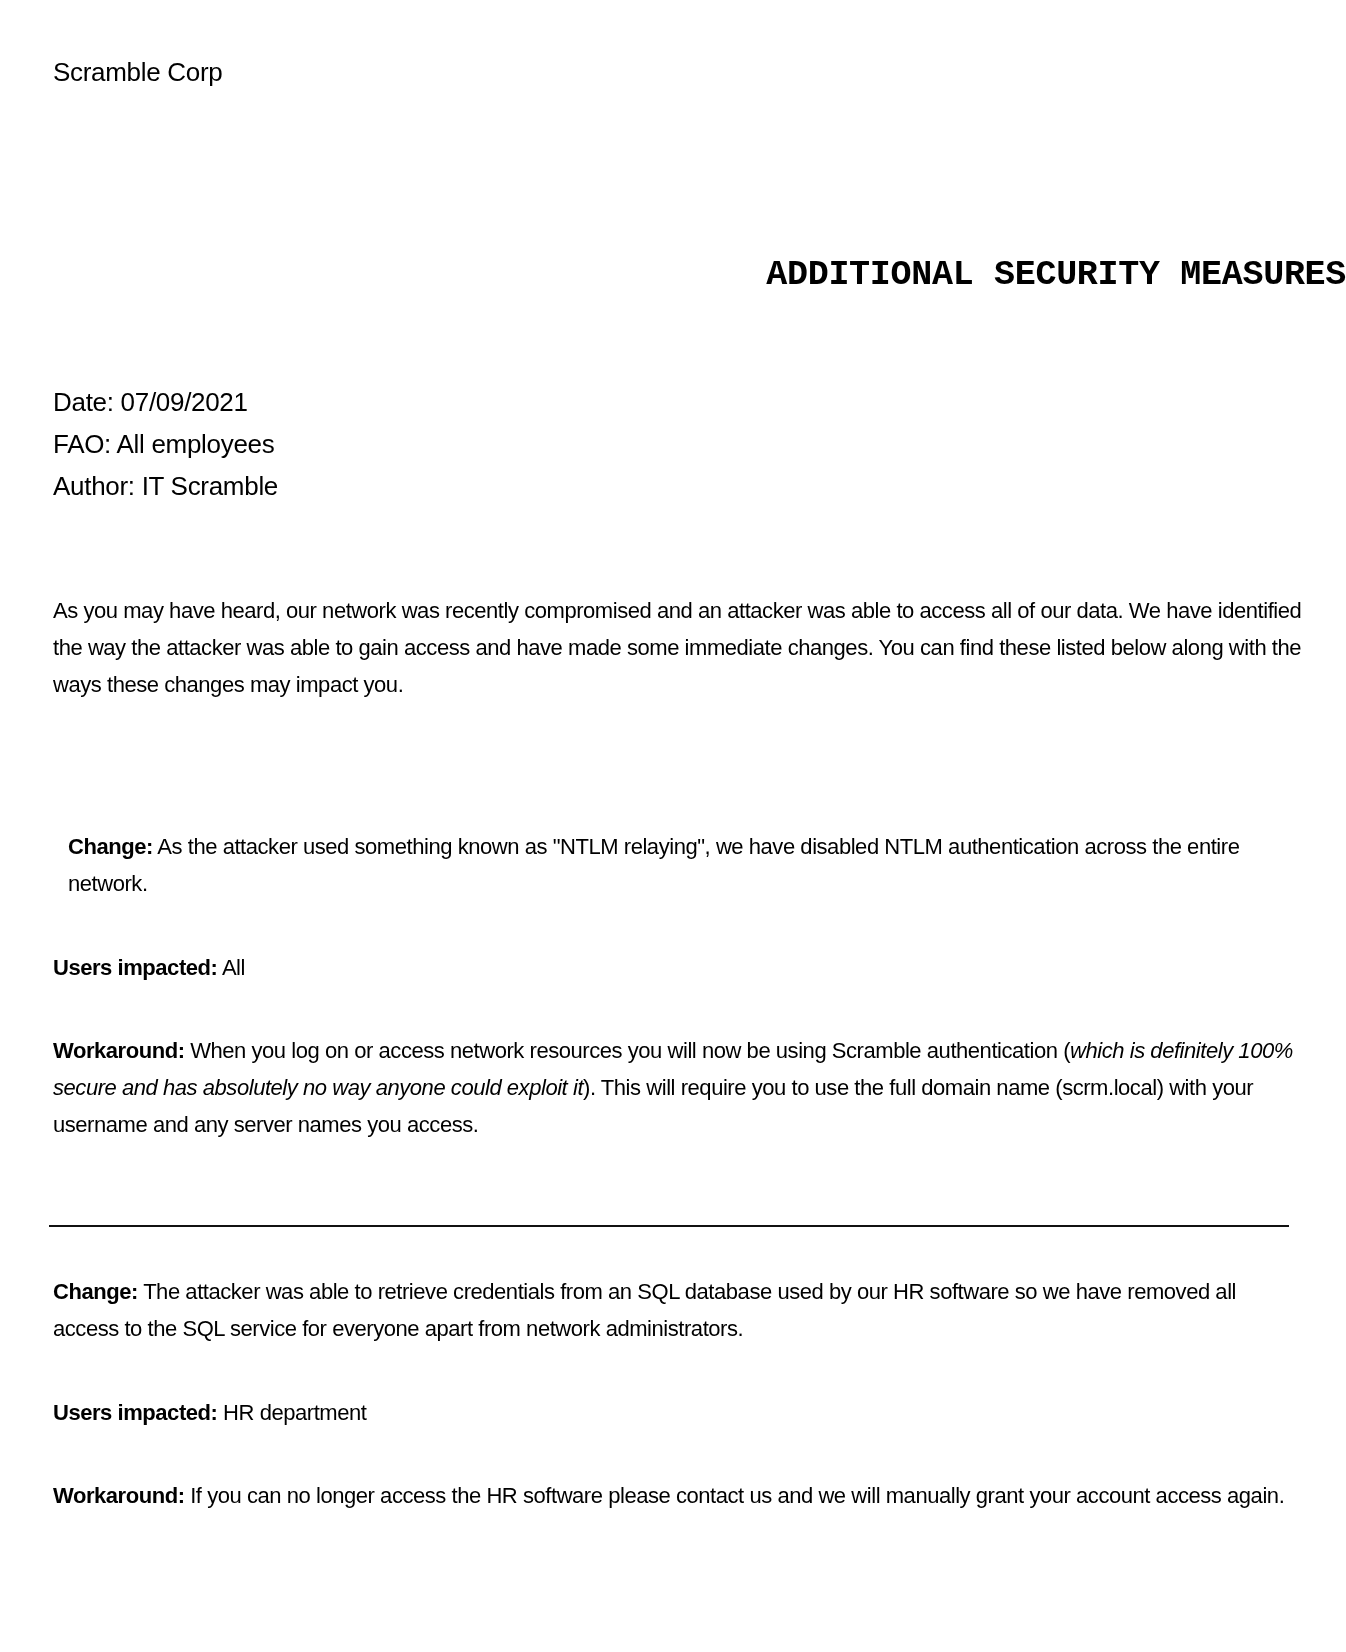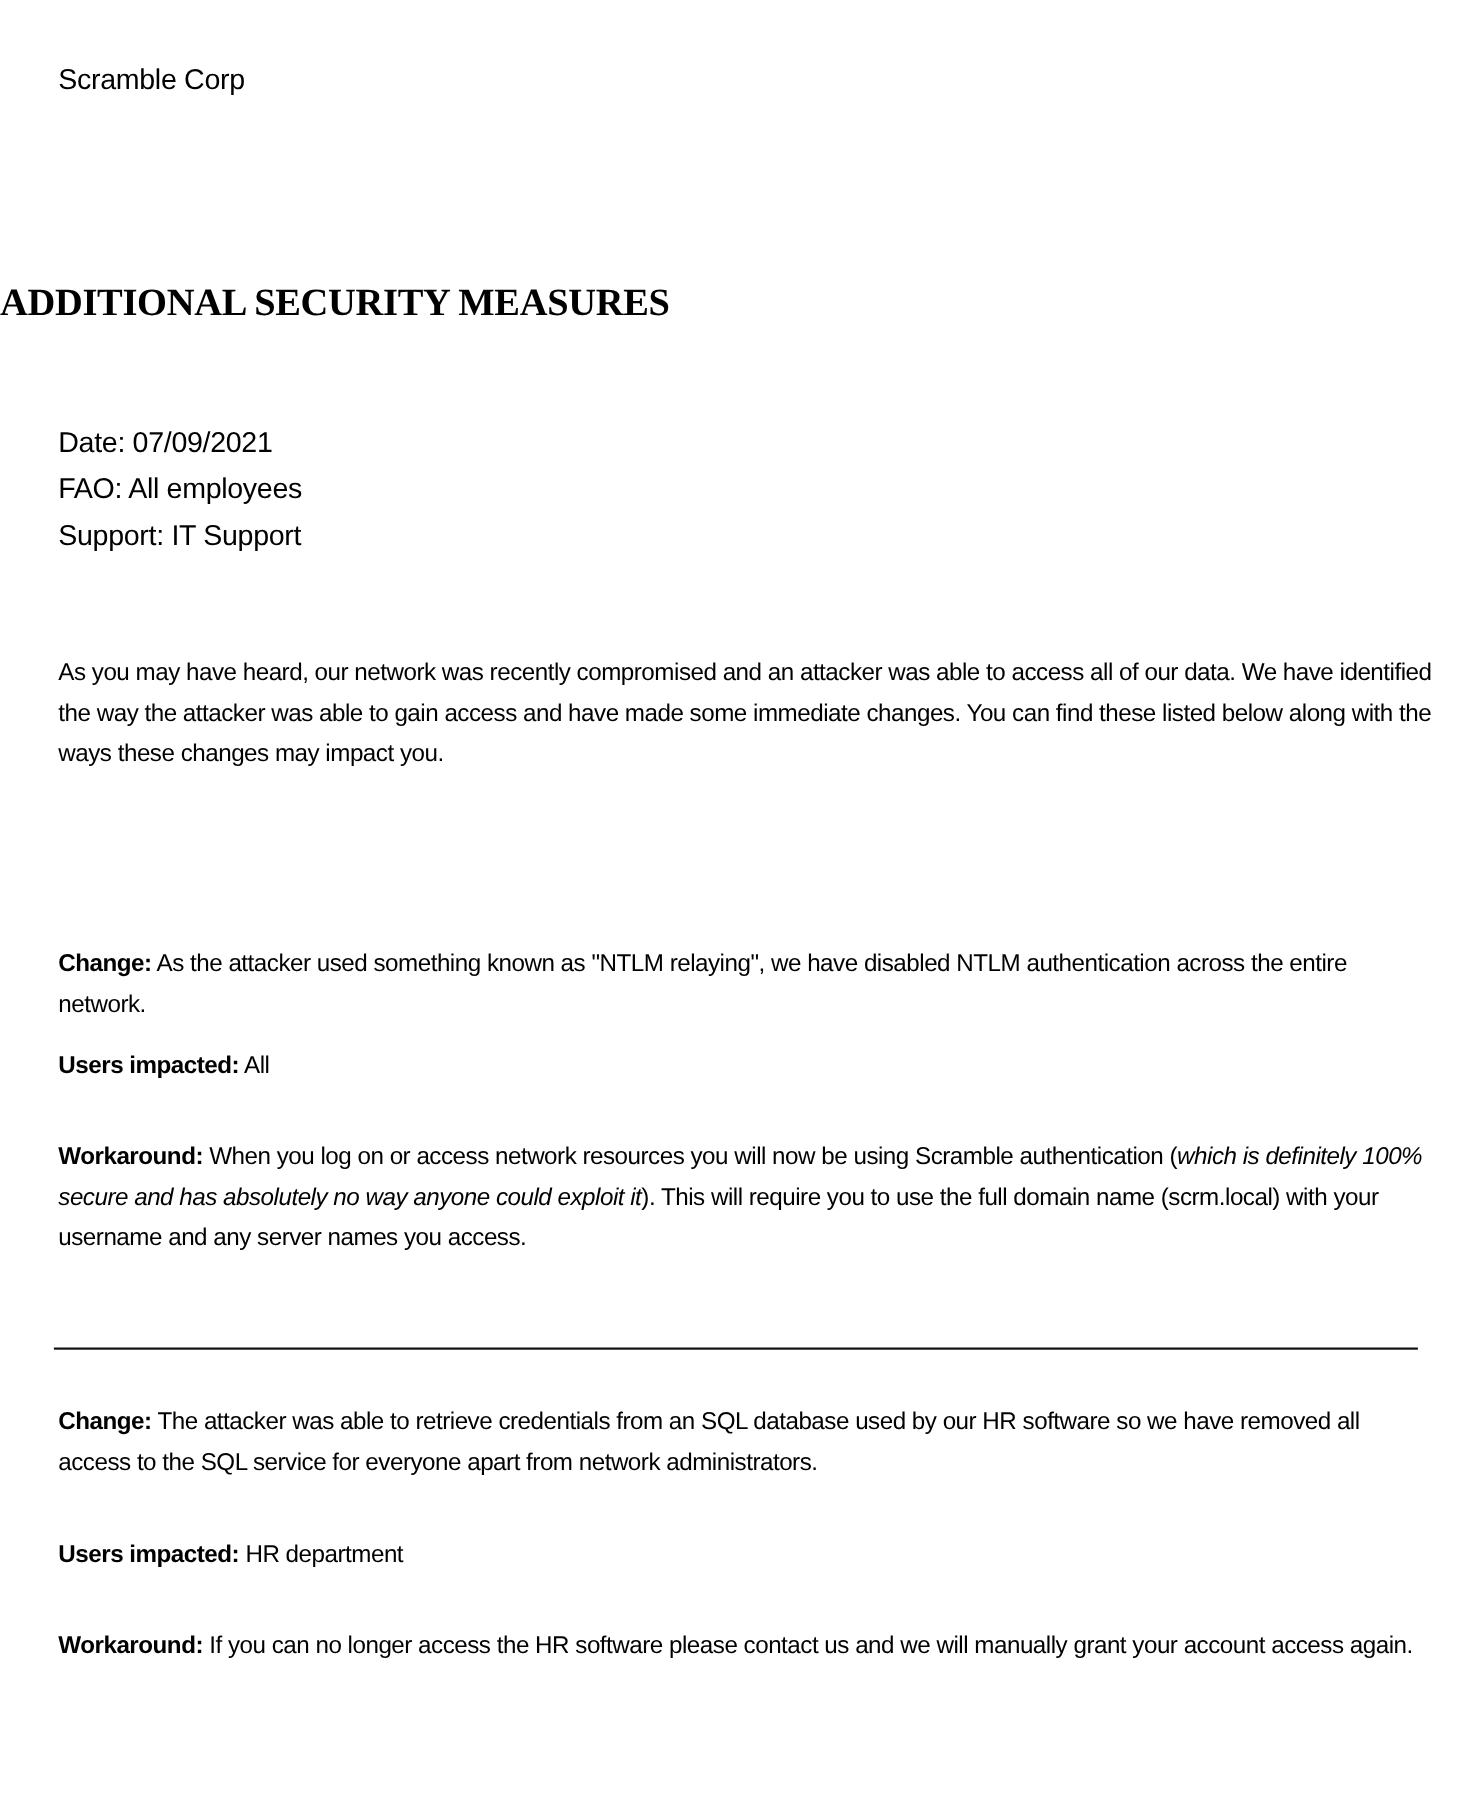--- a/index.html
+++ b/index.html
@@ -1,44 +1,44 @@
 <!DOCTYPE html>
 <html><head>
   <meta charset="utf-8">
   <style>
     html, body { margin: 0; padding: 0; background: #ffffff; }
     body { width: 1346px; height: 1652px; position: relative; overflow: hidden; color: #000; }
     .page { position: absolute; left: 0; top: 0; width: 1110px; height: 1652px; background: #fff; }
     .t { position: absolute; left: 53px; font-family: "Liberation Sans", "DejaVu Sans", sans-serif; font-size: 26px; line-height: 37px; white-space: nowrap; letter-spacing: -0.3px; }
     .company { top: 54px; }
-    .heading { position: absolute; left: 0; width: 1346px; top: 255px; text-align: left; font-family: Liberation Serif, serif; font-weight: bold; font-size: 35px; letter-spacing: -0.3px; }
+    .heading { position: absolute; left: 0; width: 1346px; top: 255px; text-align: right; font-family: Liberation Mono, monospace; font-weight: bold; font-size: 35px; letter-spacing: -0.3px; }
     .meta { position: absolute; left: 53px; top: 381px; font-family: "Liberation Sans", "DejaVu Sans", sans-serif; font-size: 26px; line-height: 42px; letter-spacing: -0.3px; }
     .block { position: absolute; left: 53px; width: 1250px; font-family: "Liberation Sans", "DejaVu Sans", sans-serif; font-size: 22px; line-height: 36.8px; letter-spacing: -0.45px; }
     .block b { font-weight: bold; }
     .block i { font-style: italic; }
     .rule { position: absolute; left: 49px; width: 1240px; top: 1225px; height: 2px; background: #111; }
   </style>
 </head>
 <body>
 
 <div class="page">
 
   <div class="t company">Scramble Corp</div>
 
   <div class="heading">ADDITIONAL SECURITY MEASURES</div>
 
   <div class="meta">
     <div>Date: 07/09/2021</div>
     <div>FAO: All employees</div>
-    <div>Support: IT Support</div>
+    <div>Author: IT Scramble</div>
   </div>
 
   <div class="block" style="top:593px;">As you may have heard, our network was recently compromised and an attacker was able to access all of our data. We have identified the way the attacker was able to gain access and have made some immediate changes. You can find these listed below along with the ways these changes may impact you.</div>
 
-  <div class="block" style="top:858px;">
+  <div class="block" style="top:829px;margin-left:15px;">
     <b>Change:</b>
     <span>As the attacker used something known as "NTLM relaying", we have disabled NTLM authentication across the entire network.</span>
   </div>
 
   <div class="block" style="top:950px;">
     <b>Users impacted:</b>
     <span>All</span>
   </div>
 
   <div class="block" style="top:1033px;">

